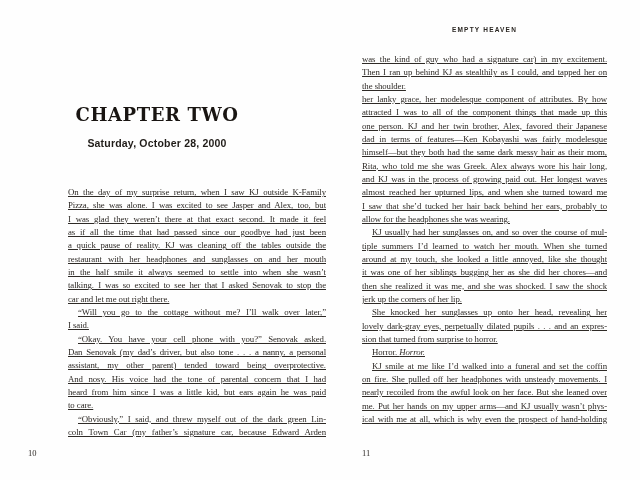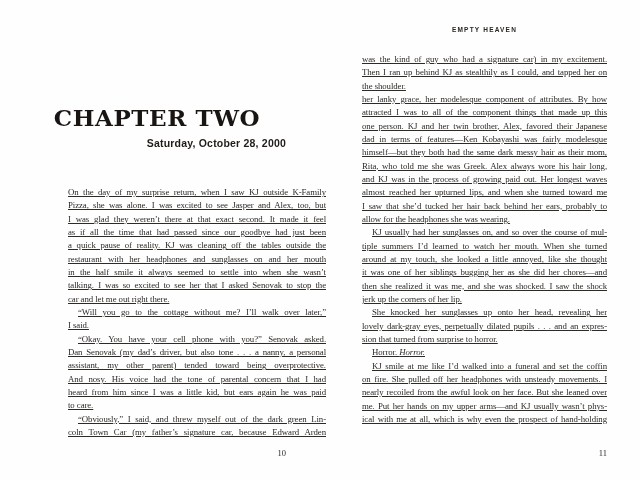--- a/index.html
+++ b/index.html
@@ -14,27 +14,27 @@
     position: absolute; left: 0; top: 0;
     width: 640px; height: 480px;
     background: #fefefe;
   }
   
   .chapter-title {
     position: absolute; left: 28px; top: 104px; width: 258px;
     text-align: center;
     font-family: "DejaVu Serif", serif;
     font-weight: bold;
-    font-size: 23px;
+    font-size: 18px;
     letter-spacing: 0.6px;
     color: #191512;
   }
   .chapter-subtitle {
     position: absolute; left: 28px; top: 137px; width: 258px;
-    text-align: right;
+    text-align: center;
     font-family: "Liberation Sans", sans-serif;
     font-weight: bold;
     font-size: 10.5px;
     letter-spacing: 0.2px;
     color: #201c18;
   }
   
   .running-header {
     position: absolute; left: 362px; top: 26px; width: 245px;
     text-align: center;
@@ -62,21 +62,21 @@
     overflow: hidden;
     white-space: normal;
     text-decoration: underline;
   }
   .line.pe { text-align-last: left; }   
   .line.in { text-indent: 10px; }       
   .line i  { font-style: italic; }
   
   .folio {
     position: absolute; top: 449px;
-    text-align: right;
+    text-align: left;
     font-size: 8.5px;
     line-height: 9px;
     color: #2e2a26;
   }
   #folio-left  { left: 28px;  width: 258px; }
   #folio-right { left: 362px; width: 245px; }
 </style>
 </head>
 <body>
 

